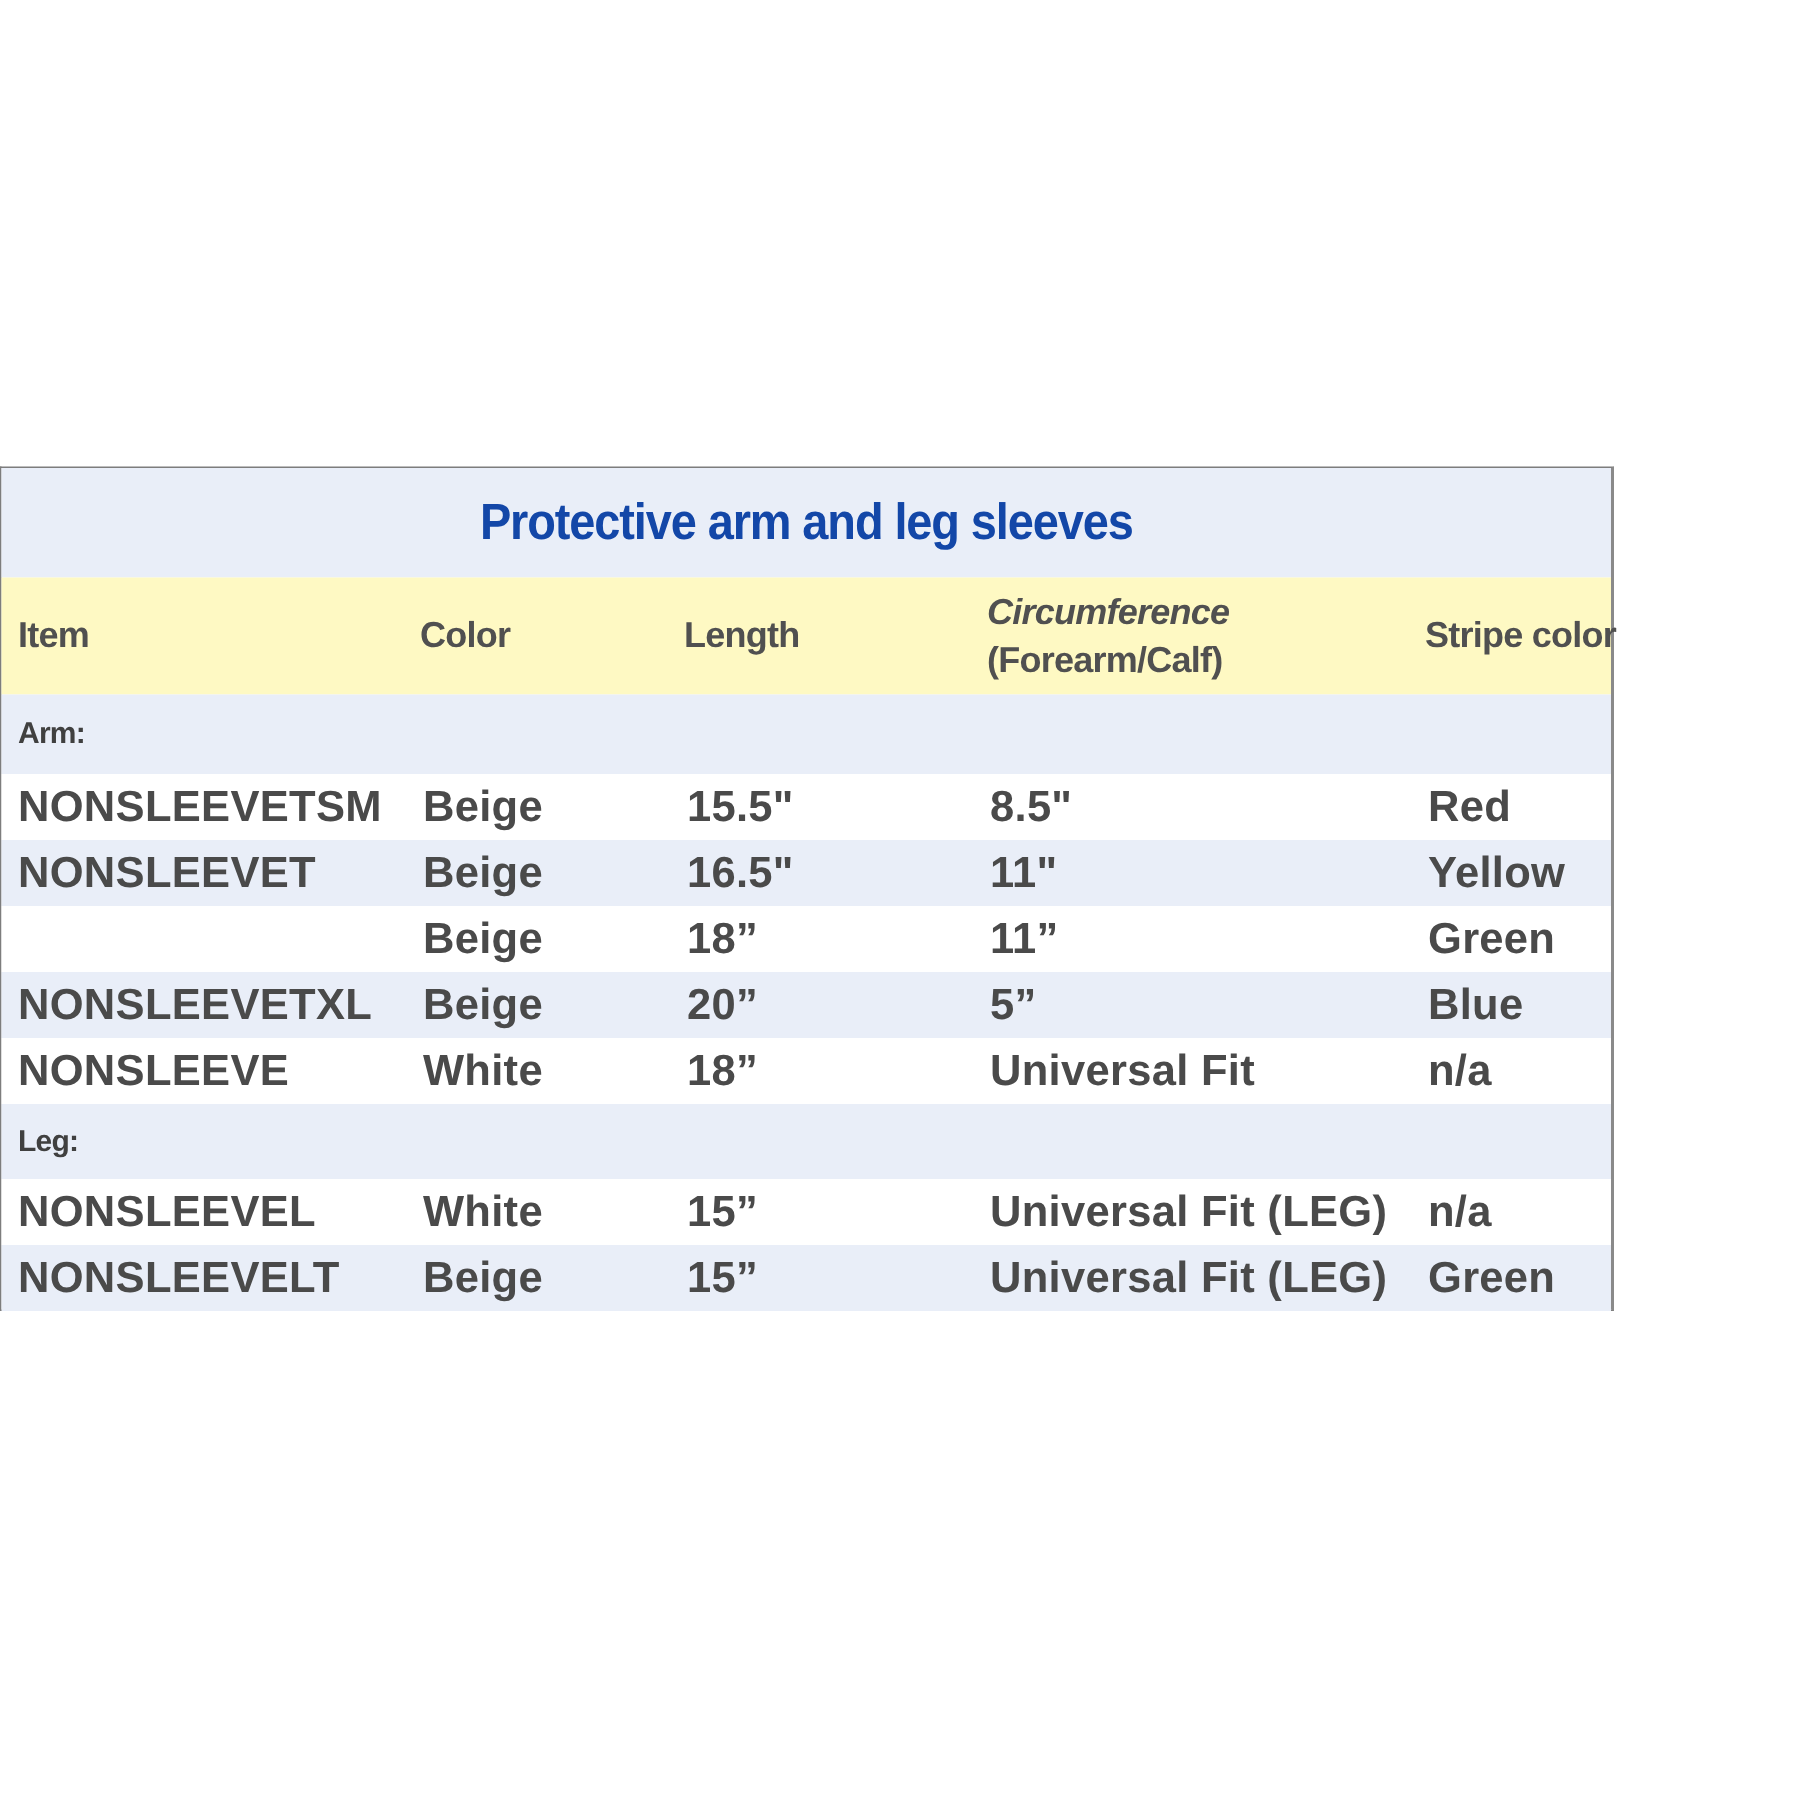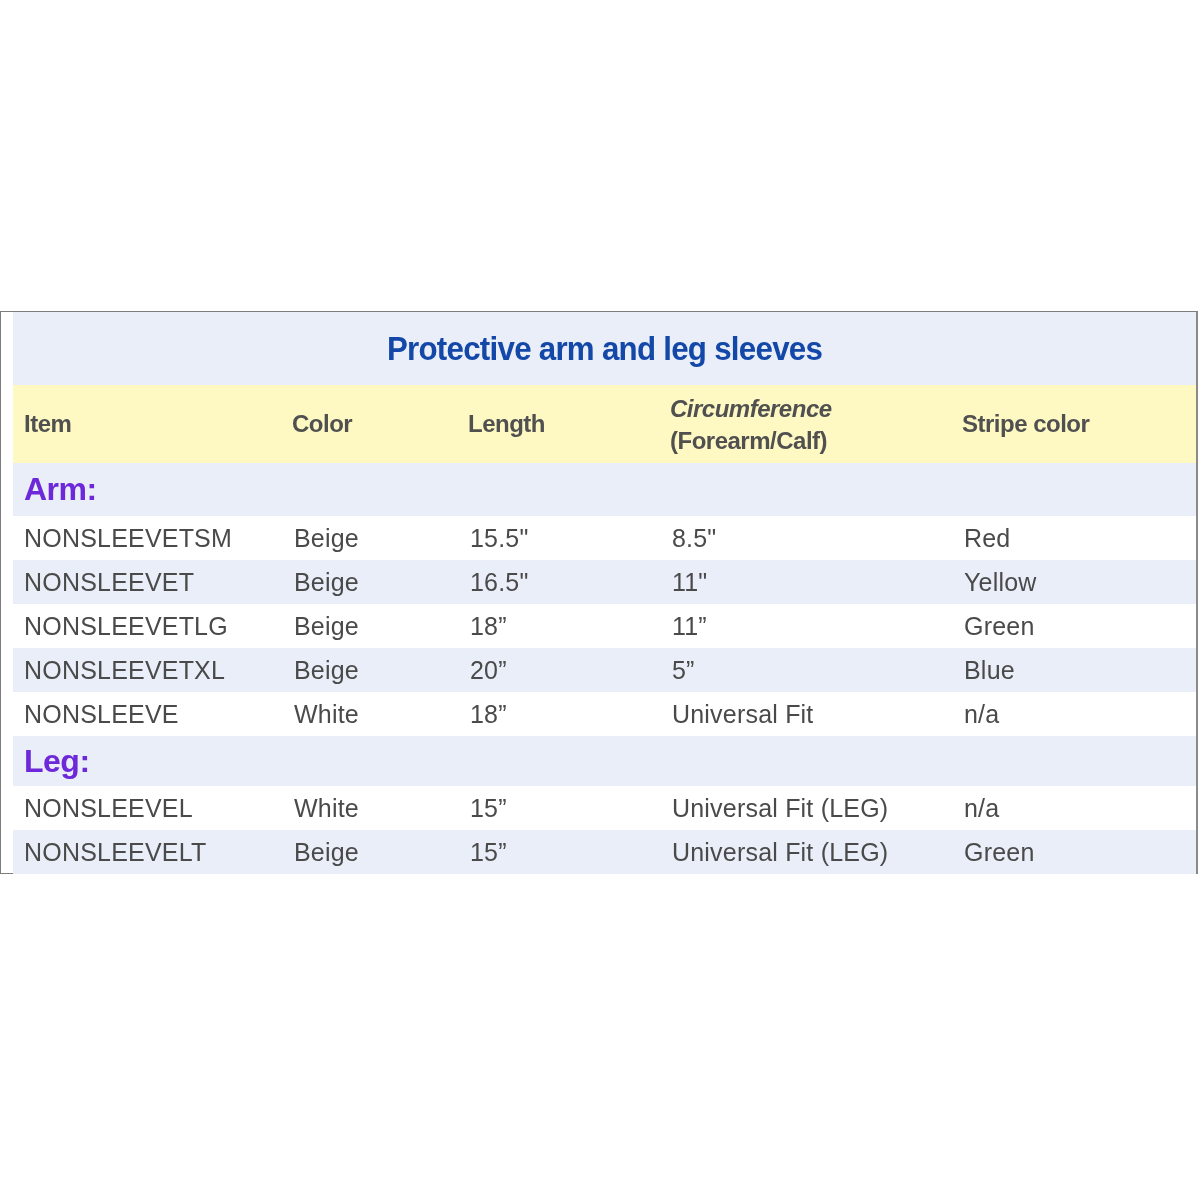--- a/index.html
+++ b/index.html
@@ -2,24 +2,23 @@
 <html><head>
 <meta charset="utf-8">
 <style>
   html, body { margin: 0; padding: 0; }
   body {
     width: 1200px; height: 1200px; background: #ffffff; position: relative;
     font-family: "Liberation Sans", "DejaVu Sans", sans-serif; color: #4a4a4a;
     overflow: hidden;
   }
   .table-wrap {
-    position: absolute; left: 0; top: 311px; width: 1198px; height: 563px;
+    position: absolute; left: 0; top: 311px; width: 1076px; height: 563px;
     border: 1px solid #7d7d7d; border-right: 2px solid #8a8a8a; box-sizing: border-box;
     background: #ffffff;
-    padding-left: 12px;
   }
   .title-band {
     height: 73px; background: #e9eef8; display: flex; align-items: center; justify-content: center;
   }
   .title {
     font-size: 34px; font-weight: bold; color: #1347a8; letter-spacing: -0.8px;
     font-family: "Liberation Sans", sans-serif; transform: scaleX(0.92);
   }
   .row { display: flex; align-items: center; box-sizing: border-box; }
   .row.header { height: 78px; background: #fef9c3; }
@@ -28,22 +27,22 @@
   .row.alt { background: #e9eef8; }
   .row.white { background: #ffffff; }
   .cell { position: absolute; white-space: nowrap; }
   .row { position: relative; }
   .c1 { left: 11px; }
   .c2 { left: 279px; }
   .c3 { left: 455px; }
   .c4 { left: 657px; }
   .c5 { left: 949px; }
   .hcell { font-size: 24px; font-weight: bold; color: #505050; letter-spacing: -0.5px; line-height: 32px; }
-  .sec-label { font-size: 32px; font-weight: bold; color: #6d28d9; letter-spacing: -0.5px; }
-  .dcell { font-size: 25px; color: #4a4a4a; letter-spacing: 0.2px; font-weight: normal; }
+  .sec-label { font-size: 20px; font-weight: bold; color: #404040; letter-spacing: -0.5px; }
+  .dcell { font-size: 29px; color: #4a4a4a; letter-spacing: 0.2px; font-weight: bold; }
   .dcell.c2, .dcell.c3, .dcell.c4, .dcell.c5 { margin-left: 2px; }
 </style>
 </head>
 <body>
 
 <div class="table-wrap">
   <div class="title-band">
     <span class="title">Protective arm and leg sleeves</span>
   </div>
 
@@ -70,21 +69,20 @@
     <span class="cell c5 dcell">Red</span>
   </div>
   <div class="row data alt">
     <span class="cell c1 dcell">NONSLEEVET</span>
     <span class="cell c2 dcell">Beige</span>
     <span class="cell c3 dcell">16.5"</span>
     <span class="cell c4 dcell">11"</span>
     <span class="cell c5 dcell">Yellow</span>
   </div>
   <div class="row data white">
-    <span class="cell c1 dcell">NONSLEEVETLG</span>
     <span class="cell c2 dcell">Beige</span>
     <span class="cell c3 dcell">18”</span>
     <span class="cell c4 dcell">11”</span>
     <span class="cell c5 dcell">Green</span>
   </div>
   <div class="row data alt">
     <span class="cell c1 dcell">NONSLEEVETXL</span>
     <span class="cell c2 dcell">Beige</span>
     <span class="cell c3 dcell">20”</span>
     <span class="cell c4 dcell">5”</span>

